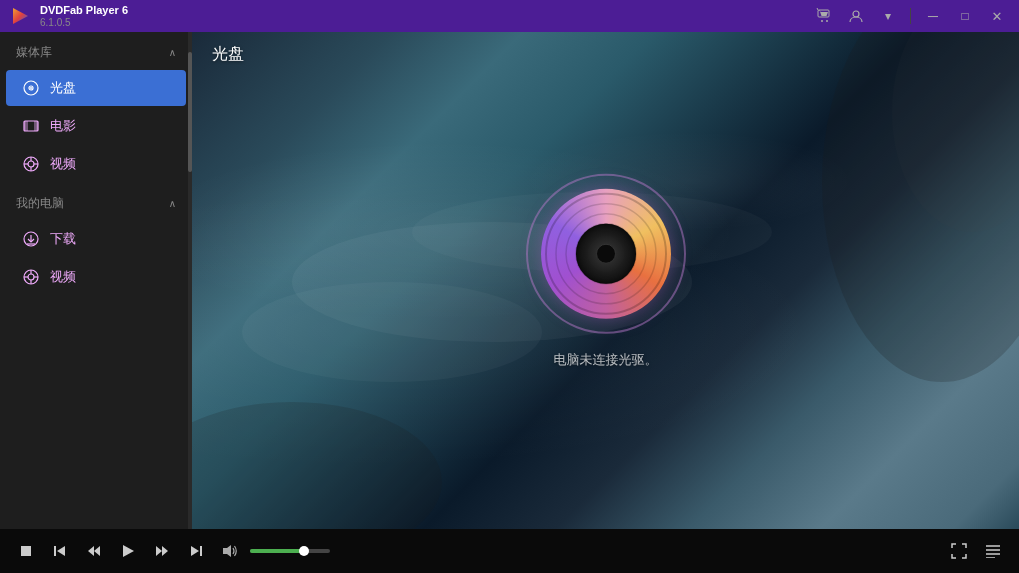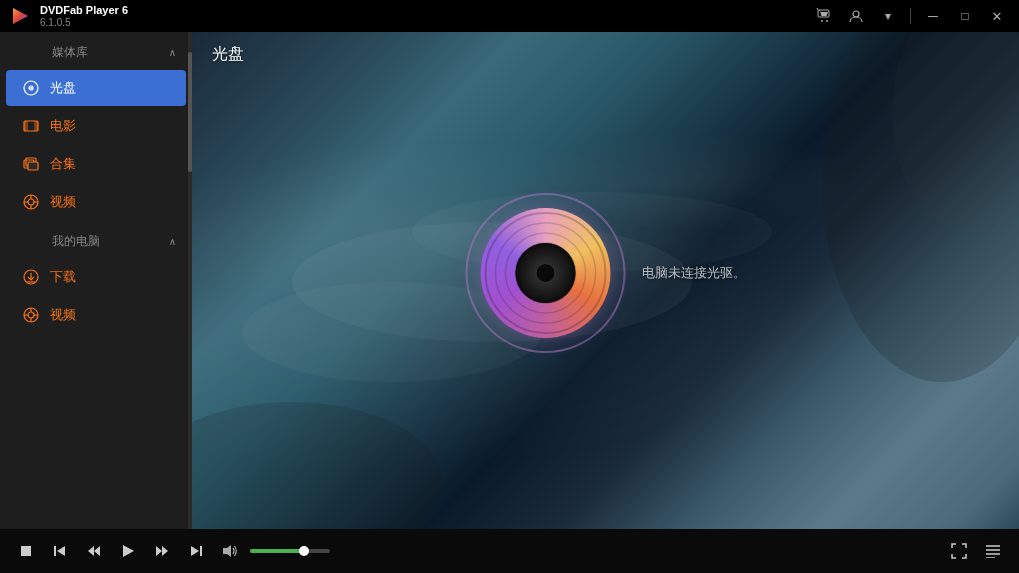--- a/index.html
+++ b/index.html
@@ -9,21 +9,21 @@
       font-family: "Microsoft YaHei", "PingFang SC", sans-serif;
       background: #1a1a1a;
       overflow: hidden;
       display: flex;
       flex-direction: column;
     }
 
     
     .titlebar {
       height: 32px;
-      background: #000000;
+      background: #4c1d95;
       display: flex;
       align-items: center;
       padding: 0 8px;
       flex-shrink: 0;
       position: relative;
       z-index: 10;
     }
     .app-logo {
       width: 24px;
       height: 24px;
@@ -90,32 +90,31 @@
     .sidebar::-webkit-scrollbar { width: 4px; }
     .sidebar::-webkit-scrollbar-thumb { background: #555; border-radius: 2px; }
 
     .sidebar-section-header {
       display: flex;
       align-items: center;
       justify-content: space-between;
       padding: 12px 16px 8px 16px;
       color: #888;
       font-size: 12px;
-      margin-left: 36px;
     }
     .sidebar-section-header .chevron {
       font-size: 10px;
       color: #888;
     }
 
     .sidebar-item {
       display: flex;
       align-items: center;
       padding: 9px 16px;
-      color: #f97316;
+      color: #f0abfc;
       font-size: 13px;
       cursor: pointer;
       border-radius: 4px;
       margin: 1px 6px;
       gap: 10px;
     }
     .sidebar-item.active {
       background: #3b6fd4;
       color: #fff;
     }
@@ -195,20 +194,21 @@
       z-index: 5;
     }
 
     
     .disc-container {
       position: absolute;
       top: 50%;
       left: 50%;
       transform: translate(-50%, -55%);
       display: flex;
+      flex-direction: column;
       align-items: center;
       gap: 17px;
       z-index: 5;
     }
 
     .disc-ring {
       width: 160px;
       height: 160px;
       border-radius: 50%;
       border: 2px solid rgba(180, 120, 200, 0.5);
@@ -406,30 +406,20 @@
           <rect x="1" y="3" width="14" height="10" rx="1" stroke="currentColor" stroke-width="1.2"></rect>
           <rect x="1" y="3" width="2" height="10" fill="currentColor" opacity="0.5"></rect>
           <rect x="13" y="3" width="2" height="10" fill="currentColor" opacity="0.5"></rect>
           <line x1="4" y1="3" x2="4" y2="13" stroke="currentColor" stroke-width="0.8"></line>
           <line x1="12" y1="3" x2="12" y2="13" stroke="currentColor" stroke-width="0.8"></line>
         </svg>
       </span>
       <span>电影</span>
     </div>
 
-    <div class="sidebar-item">
-      <span class="icon">
-        <svg width="16" height="16" viewBox="0 0 16 16" fill="none">
-          <rect x="1" y="4" width="10" height="8" rx="1" stroke="currentColor" stroke-width="1.2"></rect>
-          <rect x="3" y="2" width="10" height="8" rx="1" stroke="currentColor" stroke-width="1.2"></rect>
-          <rect x="5" y="6" width="10" height="8" rx="1" stroke="currentColor" stroke-width="1.2" fill="#2a2a2a"></rect>
-        </svg>
-      </span>
-      <span>合集</span>
-    </div>
 
 
     <div class="sidebar-item">
       <span class="icon">
         <svg width="16" height="16" viewBox="0 0 16 16" fill="none">
           <circle cx="8" cy="8" r="7" stroke="currentColor" stroke-width="1.2"></circle>
           <circle cx="8" cy="8" r="3" stroke="currentColor" stroke-width="1.2"></circle>
           <line x1="8" y1="1" x2="8" y2="5" stroke="currentColor" stroke-width="1.2"></line>
           <line x1="8" y1="11" x2="8" y2="15" stroke="currentColor" stroke-width="1.2"></line>
           <line x1="1" y1="8" x2="5" y2="8" stroke="currentColor" stroke-width="1.2"></line>

